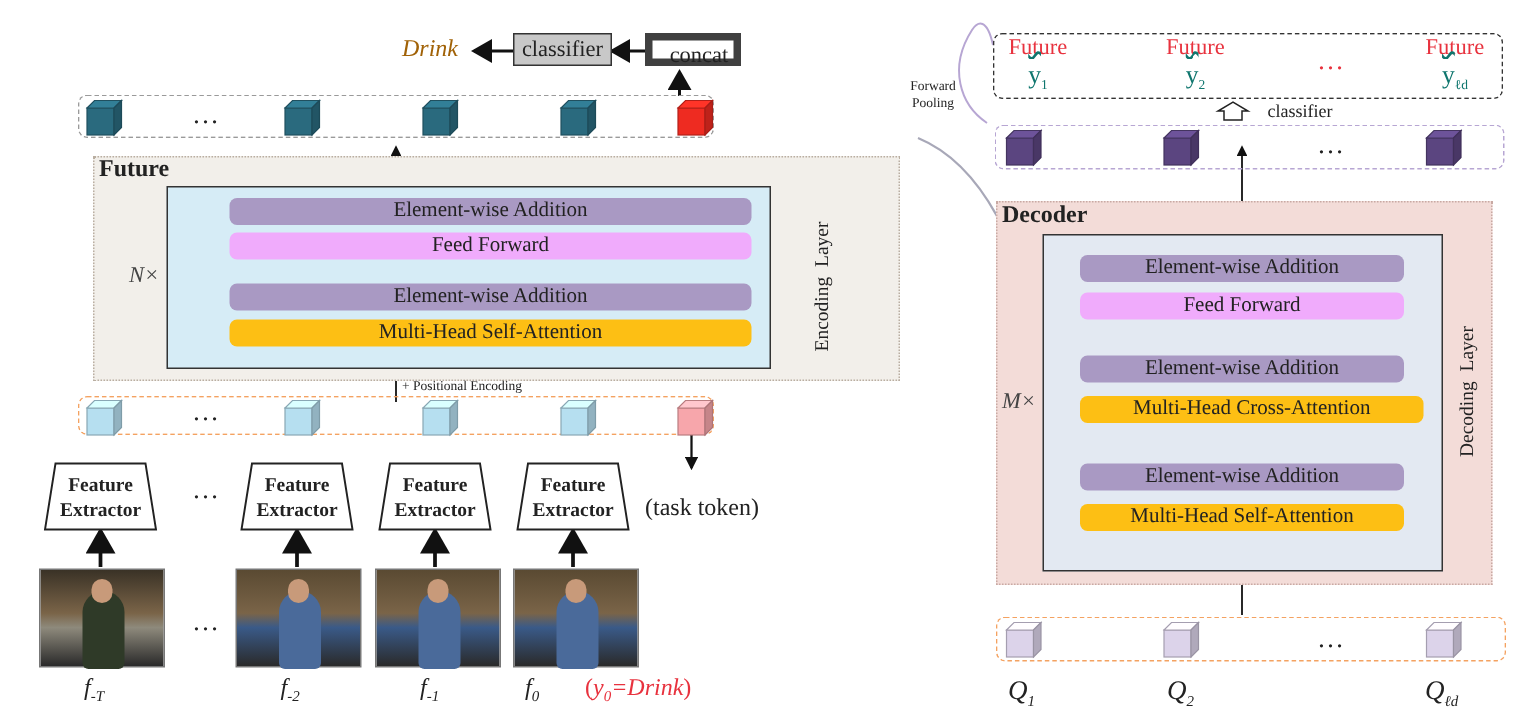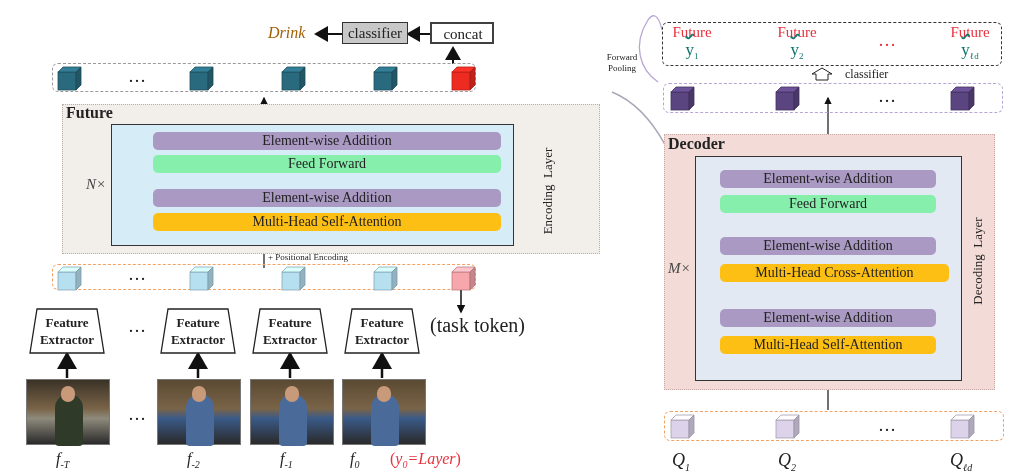--- a/index.html
+++ b/index.html
@@ -7,21 +7,21 @@
          font-family: "Liberation Serif", "DejaVu Serif", serif; color: #222; }
   .abs { position: absolute; }
   .box-label { position: absolute; text-align: center; font-size: 14px; line-height: 22px; }
   .dashed { position: absolute; border: 1.5px dashed #9a9a9a; border-radius: 6px; box-sizing: border-box; }
   .dashed.orange { border-color: #f4a261; }
   .dashed.purple { border-color: #b7a6d3; }
   .dashed.dark { border-color: #333; }
   .bar { position: absolute; border-radius: 5px; text-align: center; font-size: 14px; color: #222;
          box-sizing: border-box; }
   .bar.add { background: #a999c3; }
-  .bar.ff { background: #86efac; }
+  .bar.ff { background: #f0abfc; }
   .bar.attn { background: #fdbf14; }
   .italic { font-style: italic; }
   .feat { position: absolute; width: 76px; height: 46px; }
   .feat-text { position: absolute; left: 0; top: 6px; width: 76px; text-align: center;
                font-weight: bold; font-size: 13px; line-height: 17px; }
   .frame { position: absolute; width: 84px; height: 66px; border: 1px solid #777; box-sizing: border-box; }
   .flabel { position: absolute; font-style: italic; font-size: 16px; text-align: center; }
   .future { position: absolute; color: #e8323e; font-size: 15px; text-align: center; width: 60px; }
   .ytil { position: absolute; color: #0f766e; font-size: 17px; text-align: center; width: 60px; }
   .dots { position: absolute; font-size: 18px; letter-spacing: 1px; }
@@ -74,21 +74,21 @@
   <path d="M658,82 C640,70 632,45 648,20 C652,14 658,12 662,30" fill="none" stroke="#b7a6d3" stroke-width="1.3"></path>
   <path d="M660,84 C650,76 645,60 650,40 C652,32 650,28 646,34" fill="none" stroke="none"></path>
 
   <path d="M816,80 L816,74 L812,74 L822,68 L832,74 L828,74 L828,80 Z" fill="#fff" stroke="#222" stroke-width="1"></path>
 </svg>
 
 <div class="abs italic" style="left:268px;top:24px;font-size:16px;color:#a16207;">Drink</div>
 <div class="abs" style="left:342px;top:22px;width:66px;height:22px;background:#c8c8c8;border:1px solid #333;box-sizing:border-box;">
   <div class="box-label" style="left:0;top:-1px;width:64px;font-size:15px;">classifier</div>
 </div>
-<div class="abs" style="left:430px;top:22px;width:64px;height:22px;background:#fff;border:2px solid #404040;box-sizing:border-box;">
+<div class="abs" style="left:430px;top:22px;width:64px;height:22px;background:#fff;border:5px solid #404040;box-sizing:border-box;">
   <div class="box-label" style="left:0;top:-1px;width:62px;font-size:15px;">concat</div>
 </div>
 <div class="abs" style="left:600px;top:52px;font-size:9px;line-height:11px;text-align:center;width:44px;">
   <div>Forward</div>
   <div>Pooling</div>
 </div>
 
 <div class="dashed" style="left:52px;top:63px;width:424px;height:29px;"></div>
 <div id="enc-out-cubes"></div>
 <div class="dots" style="left:128px;top:66px;">…</div>
@@ -105,26 +105,26 @@
 <div class="bar attn" style="left:153px;top:213px;width:348px;height:18px;line-height:18px;">Multi-Head Self-Attention</div>
 
 <div class="abs" style="left:268px;top:252px;font-size:9px;">+ Positional Encoding</div>
 
 <div class="dashed orange" style="left:52px;top:264px;width:424px;height:26px;"></div>
 <div id="in-cubes"></div>
 <div class="dots" style="left:128px;top:264px;">…</div>
 
 <div id="feat-wrap"></div>
 <div class="dots" style="left:128px;top:316px;">…</div>
-<div class="abs" style="left:430px;top:314px;font-size:20px;">(task token)</div>
+<div class="abs" style="left:430px;top:330px;font-size:16px;">(task token)</div>
 
 <div id="frames-wrap"></div>
 <div class="dots" style="left:128px;top:404px;">…</div>
 <div class="abs" style="left:390px;top:450px;font-size:16px;">
-  <span style="color:#e8323e;">(</span><span class="italic" style="color:#e8323e;">y</span><sub class="italic" style="color:#e8323e;font-size:10px;">0</sub><span class="italic" style="color:#e8323e;">=Layer</span><span style="color:#e8323e;">)</span>
+  <span style="color:#e8323e;">(</span><span class="italic" style="color:#e8323e;">y</span><sub class="italic" style="color:#e8323e;font-size:10px;">0</sub><span class="italic" style="color:#e8323e;">=Drink</span><span style="color:#e8323e;">)</span>
 </div>
 
 <div class="dashed dark" style="left:662px;top:22px;width:340px;height:44px;"></div>
 <div id="future-wrap"></div>
 <div class="dots" style="left:878px;top:30px;color:#e8323e;">…</div>
 <div class="abs" style="left:845px;top:67px;font-size:12px;">classifier</div>
 
 <div class="dashed purple" style="left:663px;top:83px;width:340px;height:30px;"></div>
 <div id="dec-out-cubes"></div>
 <div class="dots" style="left:878px;top:86px;">…</div>

